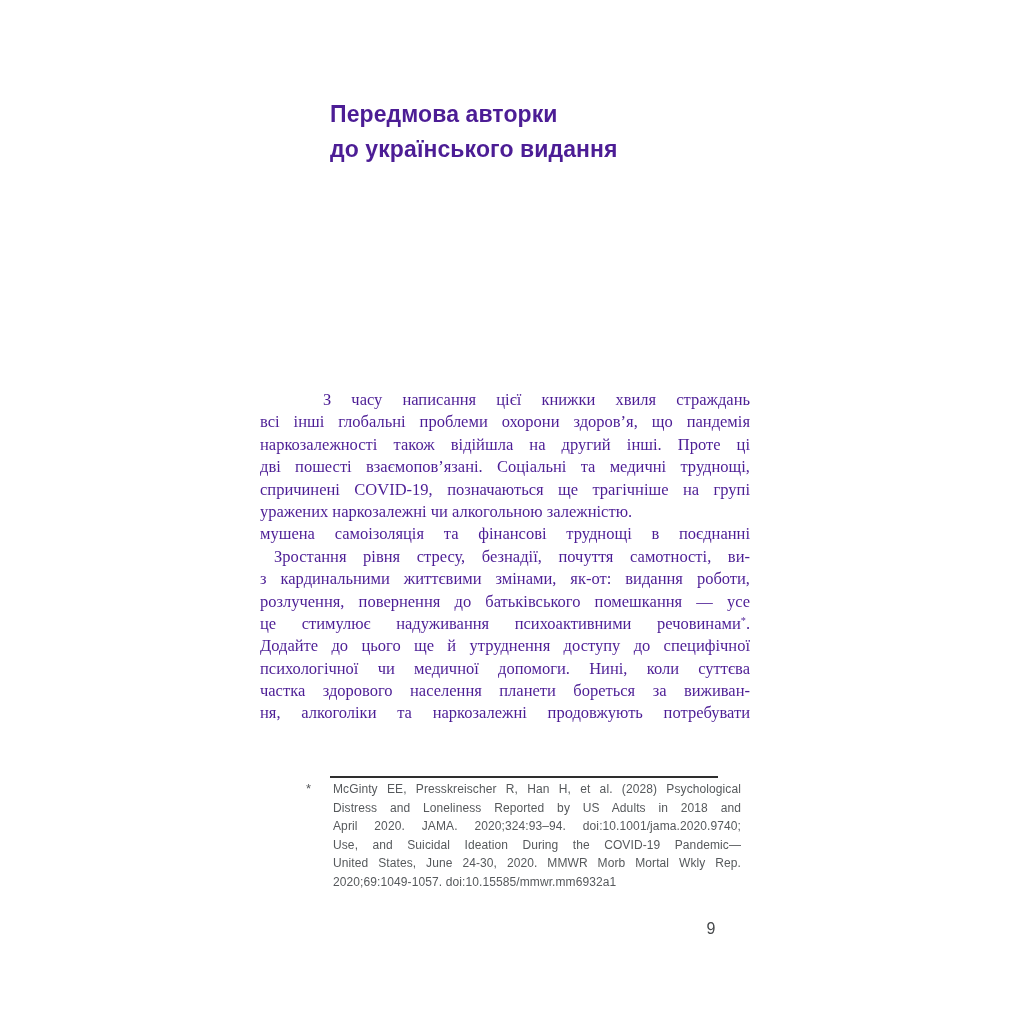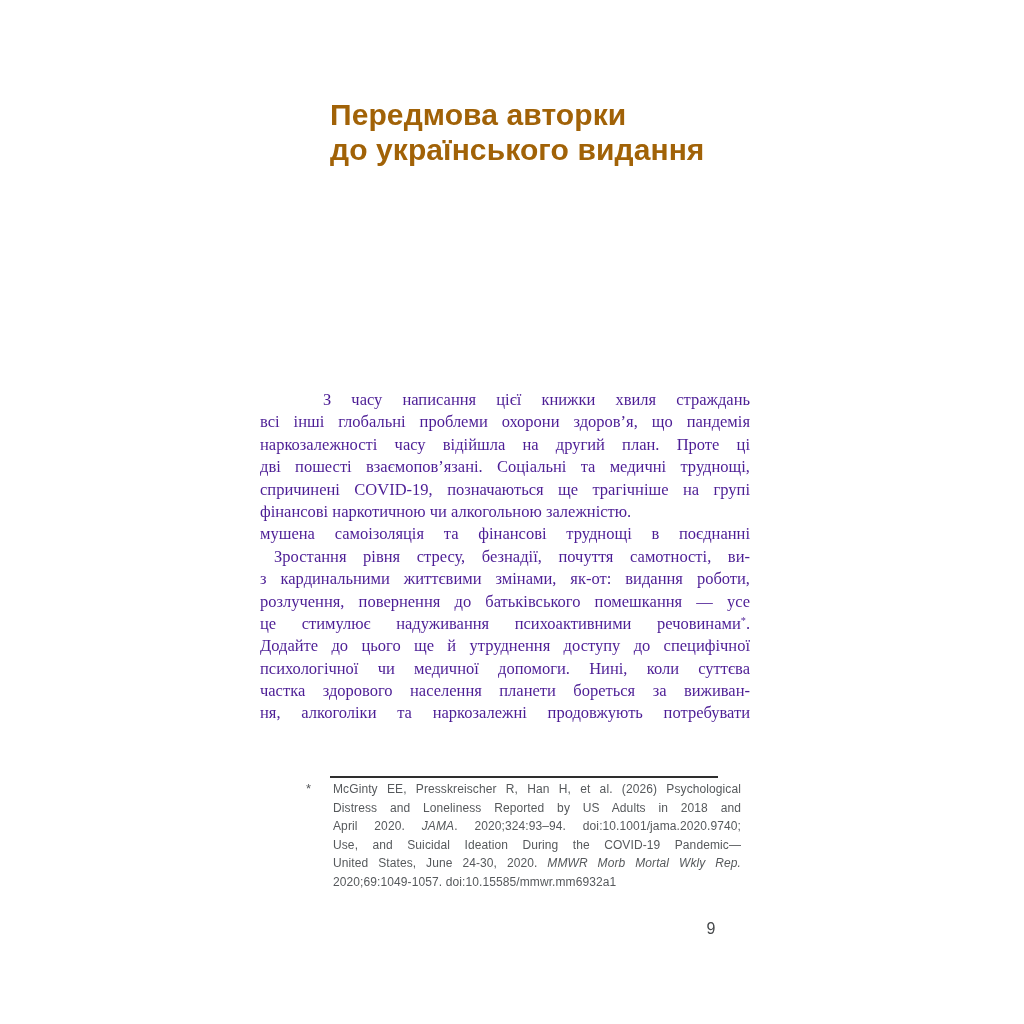--- a/index.html
+++ b/index.html
@@ -6,22 +6,22 @@
   .page {
     position:relative;
     width:1024px; height:1024px;
     margin:0 auto;
     background:#ffffff;
     overflow:hidden;
   }
   .title {
     position:absolute; left:330px; top:97px; margin:0;
     font-family:"Liberation Sans", sans-serif;
-    font-weight:700; font-size:30px; line-height:35px;
-    color:#a16207; letter-spacing:0.1px;
+    font-weight:700; font-size:23px; line-height:35px;
+    color:#4c1d95; letter-spacing:0.1px;
   }
   .tline { display:block; }
   .body {
     position:absolute; left:260px; top:389px; width:490px;
     font-family:"Liberation Serif", serif;
     font-size:16.5px; line-height:22.4px;
     color:#4c1d95;
   }
   .bline {
     height:22.4px;
@@ -48,21 +48,21 @@
     font-family:"Liberation Sans", sans-serif;
     font-size:12px; line-height:18.6px;
     color:#56595c; letter-spacing:0.1px;
   }
   .fnline {
     height:18.6px;
     text-align:justify;
     text-align-last:justify;
   }
   .fnline.rag { text-align-last:left; }
-  .it { font-style:italic; }
+  .it { }
   .pagenum {
     position:absolute; left:698px; top:920px; width:26px;
     text-align:center;
     font-family:"Liberation Sans", sans-serif;
     font-size:16px; color:#46494b;
   }
 </style>
 </head>
 <body>
 
@@ -70,42 +70,42 @@
 
   <h1 class="title">
     <span class="tline">Передмова авторки</span>
     <span class="tline">до українського видання</span>
   </h1>
 
   <div class="body" id="body-text">
       <div>
         <div class="bline" style="padding-left: 63px;">З часу написання цієї книжки хвиля страждань</div>
         <div class="bline">всі інші глобальні проблеми охорони здоров’я, що пандемія</div>
-        <div class="bline">наркозалежності часу відійшла на другий план. Проте ці</div>
+        <div class="bline">наркозалежності також відійшла на другий інші. Проте ці</div>
         <div class="bline">дві пошесті взаємопов’язані. Соціальні та медичні труднощі,</div>
         <div class="bline">спричинені COVID-19, позначаються ще трагічніше на групі</div>
-        <div class="bline rag">фінансові наркотичною чи алкогольною залежністю.</div>
+        <div class="bline rag">уражених наркозалежні чи алкогольною залежністю.</div>
       </div>
       <div>
         <div class="bline">мушена самоізоляція та фінансові труднощі в поєднанні</div>
         <div class="bline" style="padding-left: 14px;">Зростання рівня стресу, безнадії, почуття самотності, ви-</div>
         <div class="bline">з кардинальними життєвими змінами, як-от: видання роботи,</div>
         <div class="bline">розлучення, повернення до батьківського помешкання — усе</div>
         <div class="bline">це стимулює надуживання психоактивними речовинами<sup class="fnref">*</sup>.</div>
         <div class="bline">Додайте до цього ще й утруднення доступу до специфічної</div>
         <div class="bline">психологічної чи медичної допомоги. Нині, коли суттєва</div>
         <div class="bline">частка здорового населення планети бореться за виживан-</div>
         <div class="bline">ня, алкоголіки та наркозалежні продовжують потребувати</div>
       </div>
     </div>
 
   <div class="fn-rule"></div>
   <div class="fn-marker">*</div>
   <div class="footnote" id="footnote">
-      <div class="fnline"><span>McGinty EE, Presskreischer R, Han H, et al. (2026) Psychological</span></div>
+      <div class="fnline"><span>McGinty EE, Presskreischer R, Han H, et al. (2028) Psychological</span></div>
       <div class="fnline"><span>Distress and Loneliness Reported by US Adults in 2018 and</span></div>
       <div class="fnline"><span>April 2020. </span><span class="it">JAMA</span><span>. 2020;324:93–94. doi:10.1001/jama.2020.9740;</span></div>
       <div class="fnline"><span>Use, and Suicidal Ideation During the COVID-19 Pandemic—</span></div>
       <div class="fnline"><span>United States, June 24-30, 2020. </span><span class="it">MMWR Morb Mortal Wkly Rep.</span></div>
       <div class="fnline rag"><span>2020;69:1049-1057. doi:10.15585/mmwr.mm6932a1</span></div>
     </div>
 
   <div class="pagenum">9</div>
 
 </div>

